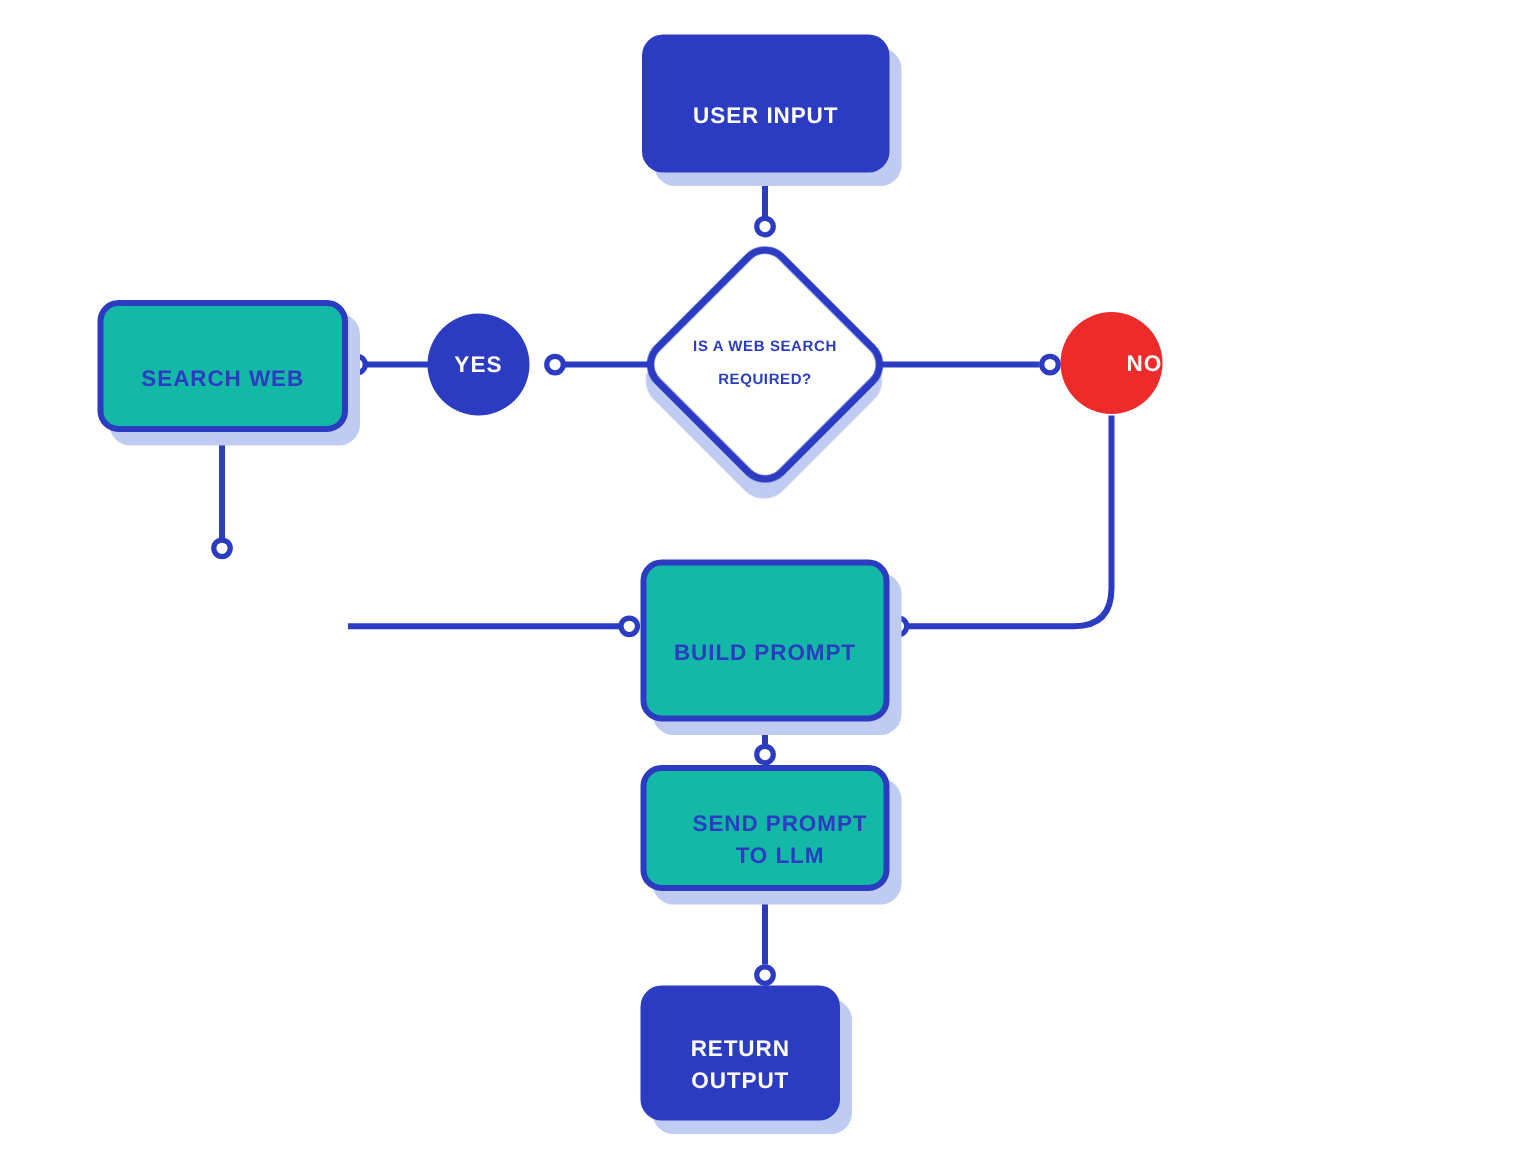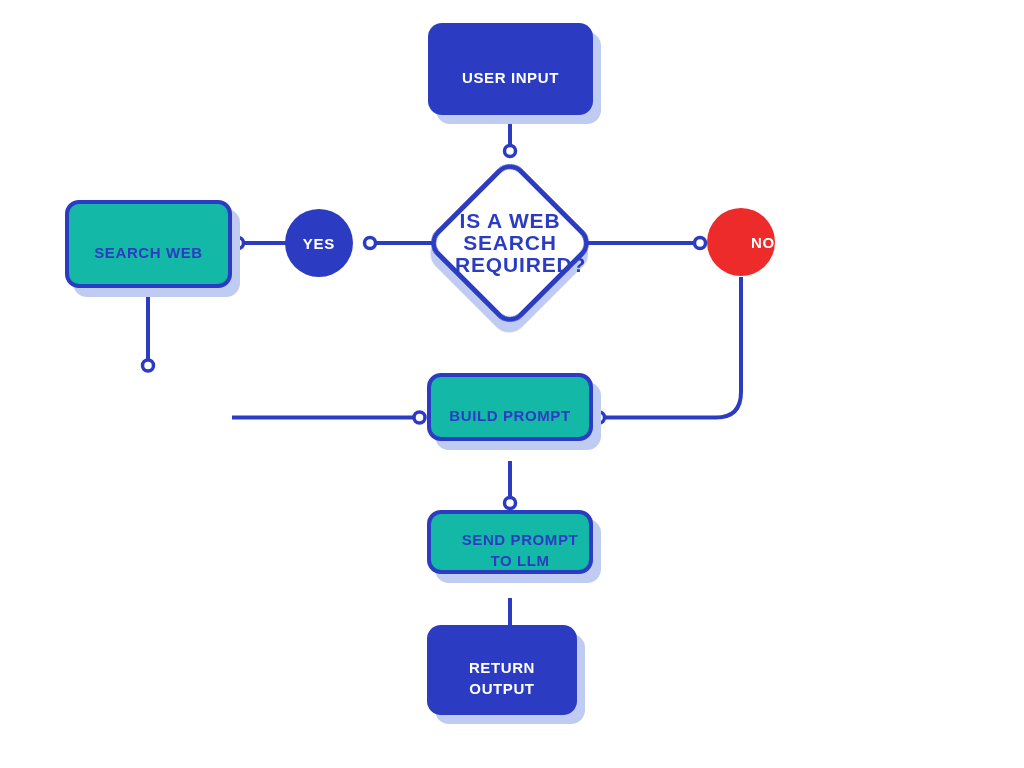--- a/index.html
+++ b/index.html
@@ -40,30 +40,30 @@
   .badge.no{background:var(--red);}
   .diamond{
     position:absolute;left:449px;top:182px;width:122px;height:122px;
     box-sizing:border-box;background:#fff;border:5px solid var(--blue);
     border-radius:18px;transform:rotate(45deg);
     filter:drop-shadow(7px 8px 0 var(--shadow));
   }
   .diamond-label{
     position:absolute;left:449px;top:182px;width:122px;height:122px;
     display:flex;align-items:center;justify-content:center;text-align:center;
-    color:var(--blue);font-weight:700;font-size:21px;line-height:22px;
+    color:var(--blue);font-weight:700;font-size:10px;line-height:22px;
     letter-spacing:.04em;
   }
   
   .n-user-input{left:428px;top:23px;width:165px;height:92px;}
   .n-search-web{left:65px;top:200px;width:167px;height:88px;}
   .n-add-search{left:65px;top:372px;width:167px;height:90px;}
-  .n-build-prompt{left:427px;top:373px;width:166px;height:68px;}
-  .n-send-prompt{left:427px;top:510px;width:166px;height:64px;padding-left:20px;}
-  .n-return-output{left:427px;top:625px;width:150px;height:90px;}
+  .n-build-prompt{left:427px;top:373px;width:166px;height:108px;}
+  .n-send-prompt{left:427px;top:510px;width:166px;height:84px;padding-left:20px;}
+  .n-return-output{left:427px;top:657px;width:133px;height:90px;}
   .b-yes{left:285px;top:209px;width:68px;height:68px;}
   .b-no{left:707px;top:208px;width:68px;height:68px;justify-content:flex-end;}
   .w-110{width:110px;}
   .w-140{width:140px;}
 </style>
 </head>
 <body>
 
 <div class="stage">
 

